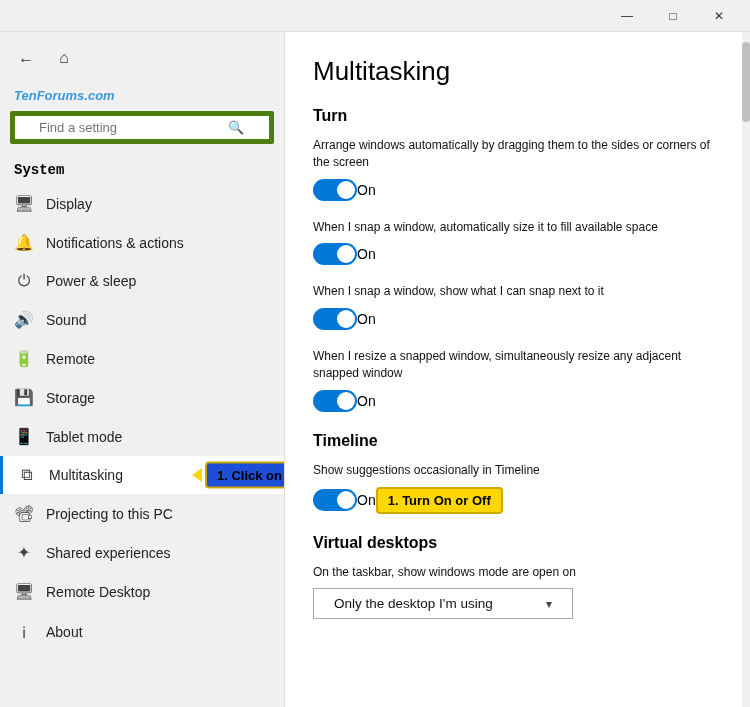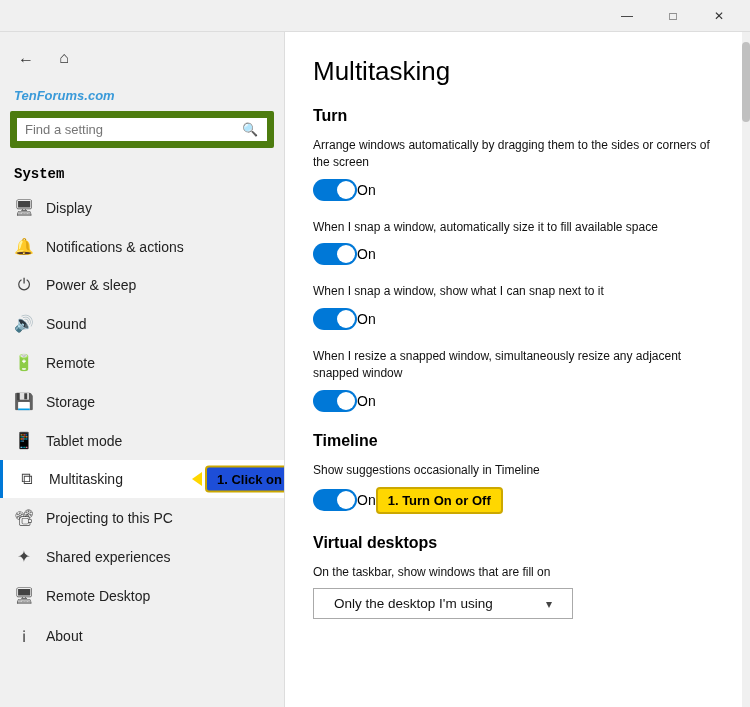--- a/index.html
+++ b/index.html
@@ -100,23 +100,23 @@
       font-size: 13px;
       font-style: italic;
       font-weight: bold;
     }
 
     .search-box {
       margin: 4px 10px 10px 10px;
       display: flex;
       align-items: center;
       background: #fff;
-      border: 7px solid #4d7c0f;
+      border: 5px solid #4d7c0f;
       border-radius: 2px;
-      padding: 4px 8px;
+      padding: 4px 24px;
     }
     .search-box input {
       border: none;
       outline: none;
       background: transparent;
       flex: 1;
       font-size: 13px;
       color: #555;
     }
     .search-icon-box {
@@ -443,21 +443,21 @@
     <div class="setting-description">Show suggestions occasionally in Timeline</div>
 
     <div class="toggle-row">
       <div class="toggle on"></div>
       <span class="toggle-label">On</span>
       <span class="callout-2">1. Turn On or Off</span>
     </div>
 
     <div class="section-title">Virtual desktops</div>
 
-    <div class="setting-description">On the taskbar, show windows that are fill on</div>
+    <div class="setting-description">On the taskbar, show windows mode are open on</div>
 
     <div class="dropdown-row">
       <div class="dropdown-select">
         <span>Only the desktop I'm using</span>
         <span class="dropdown-chevron">▾</span>
       </div>
     </div>
 
   </div>
 

